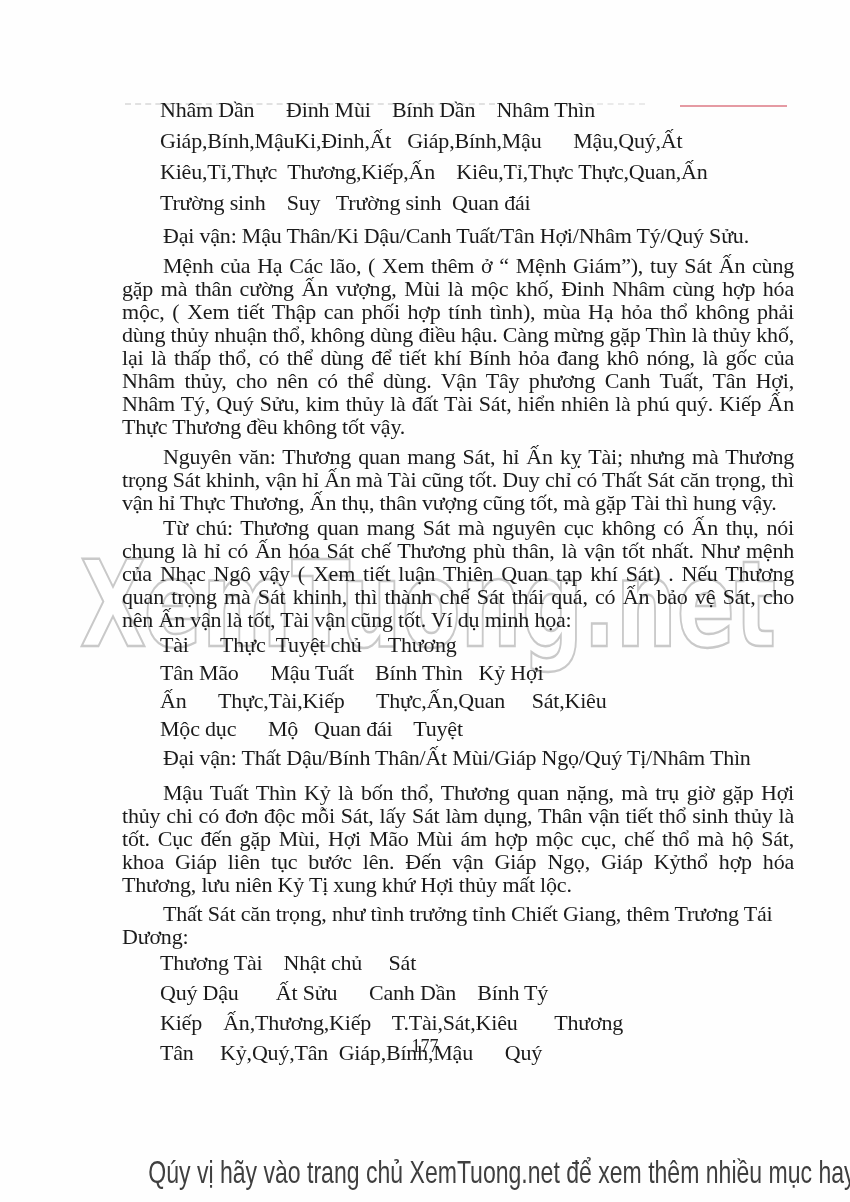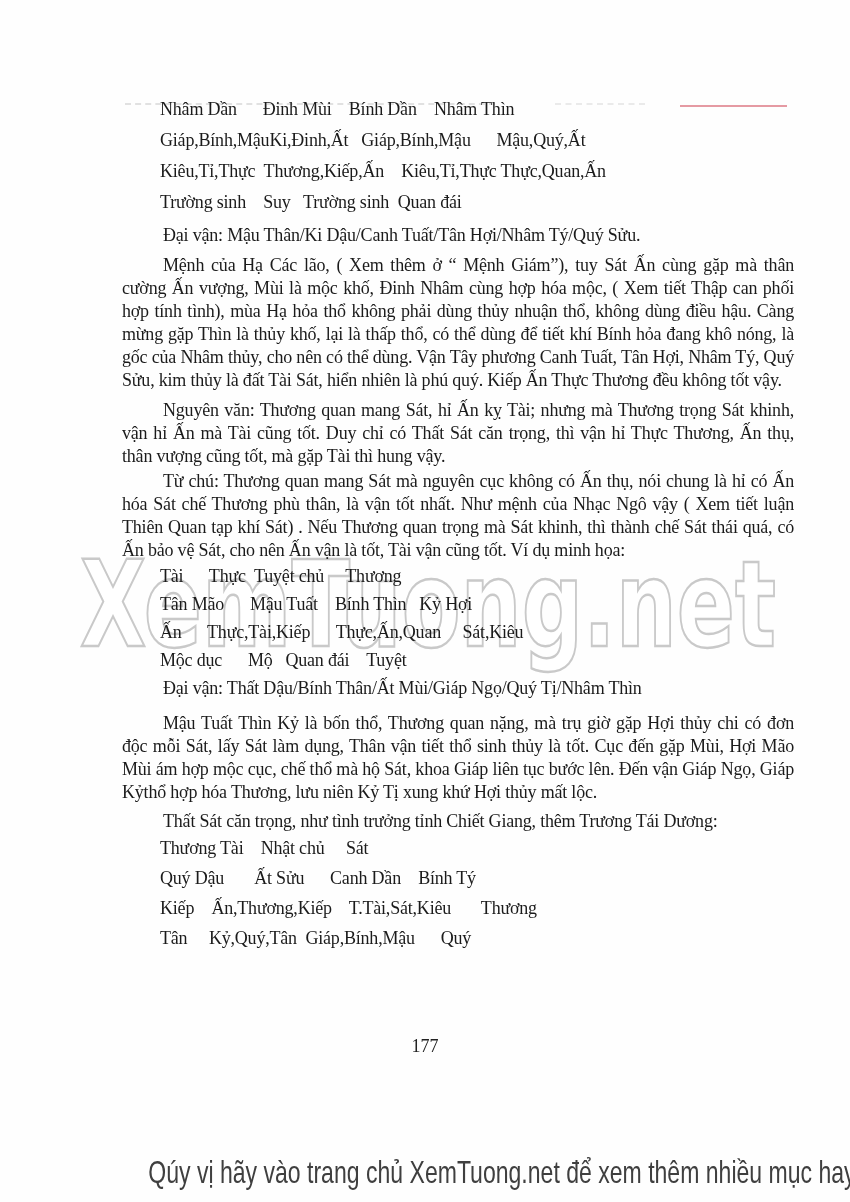--- a/index.html
+++ b/index.html
@@ -37,21 +37,21 @@
   .watermark {
     position: absolute;
     left: 78px; top: 540px;
     z-index: 0;
     pointer-events: none;
   }
   .content {
     position: absolute;
     left: 122px; top: 94px; width: 672px;
     z-index: 1;
-    font-size: 18px;
+    font-size: 22px;
     letter-spacing: -0.2px;
   }
   .chart-row {
     white-space: pre;
     line-height: 31px;
     padding-left: 38px;
   }
   .chart-2 .chart-row { line-height: 28px; }
   .chart-3 .chart-row { line-height: 30px; }
   .dai-van {

